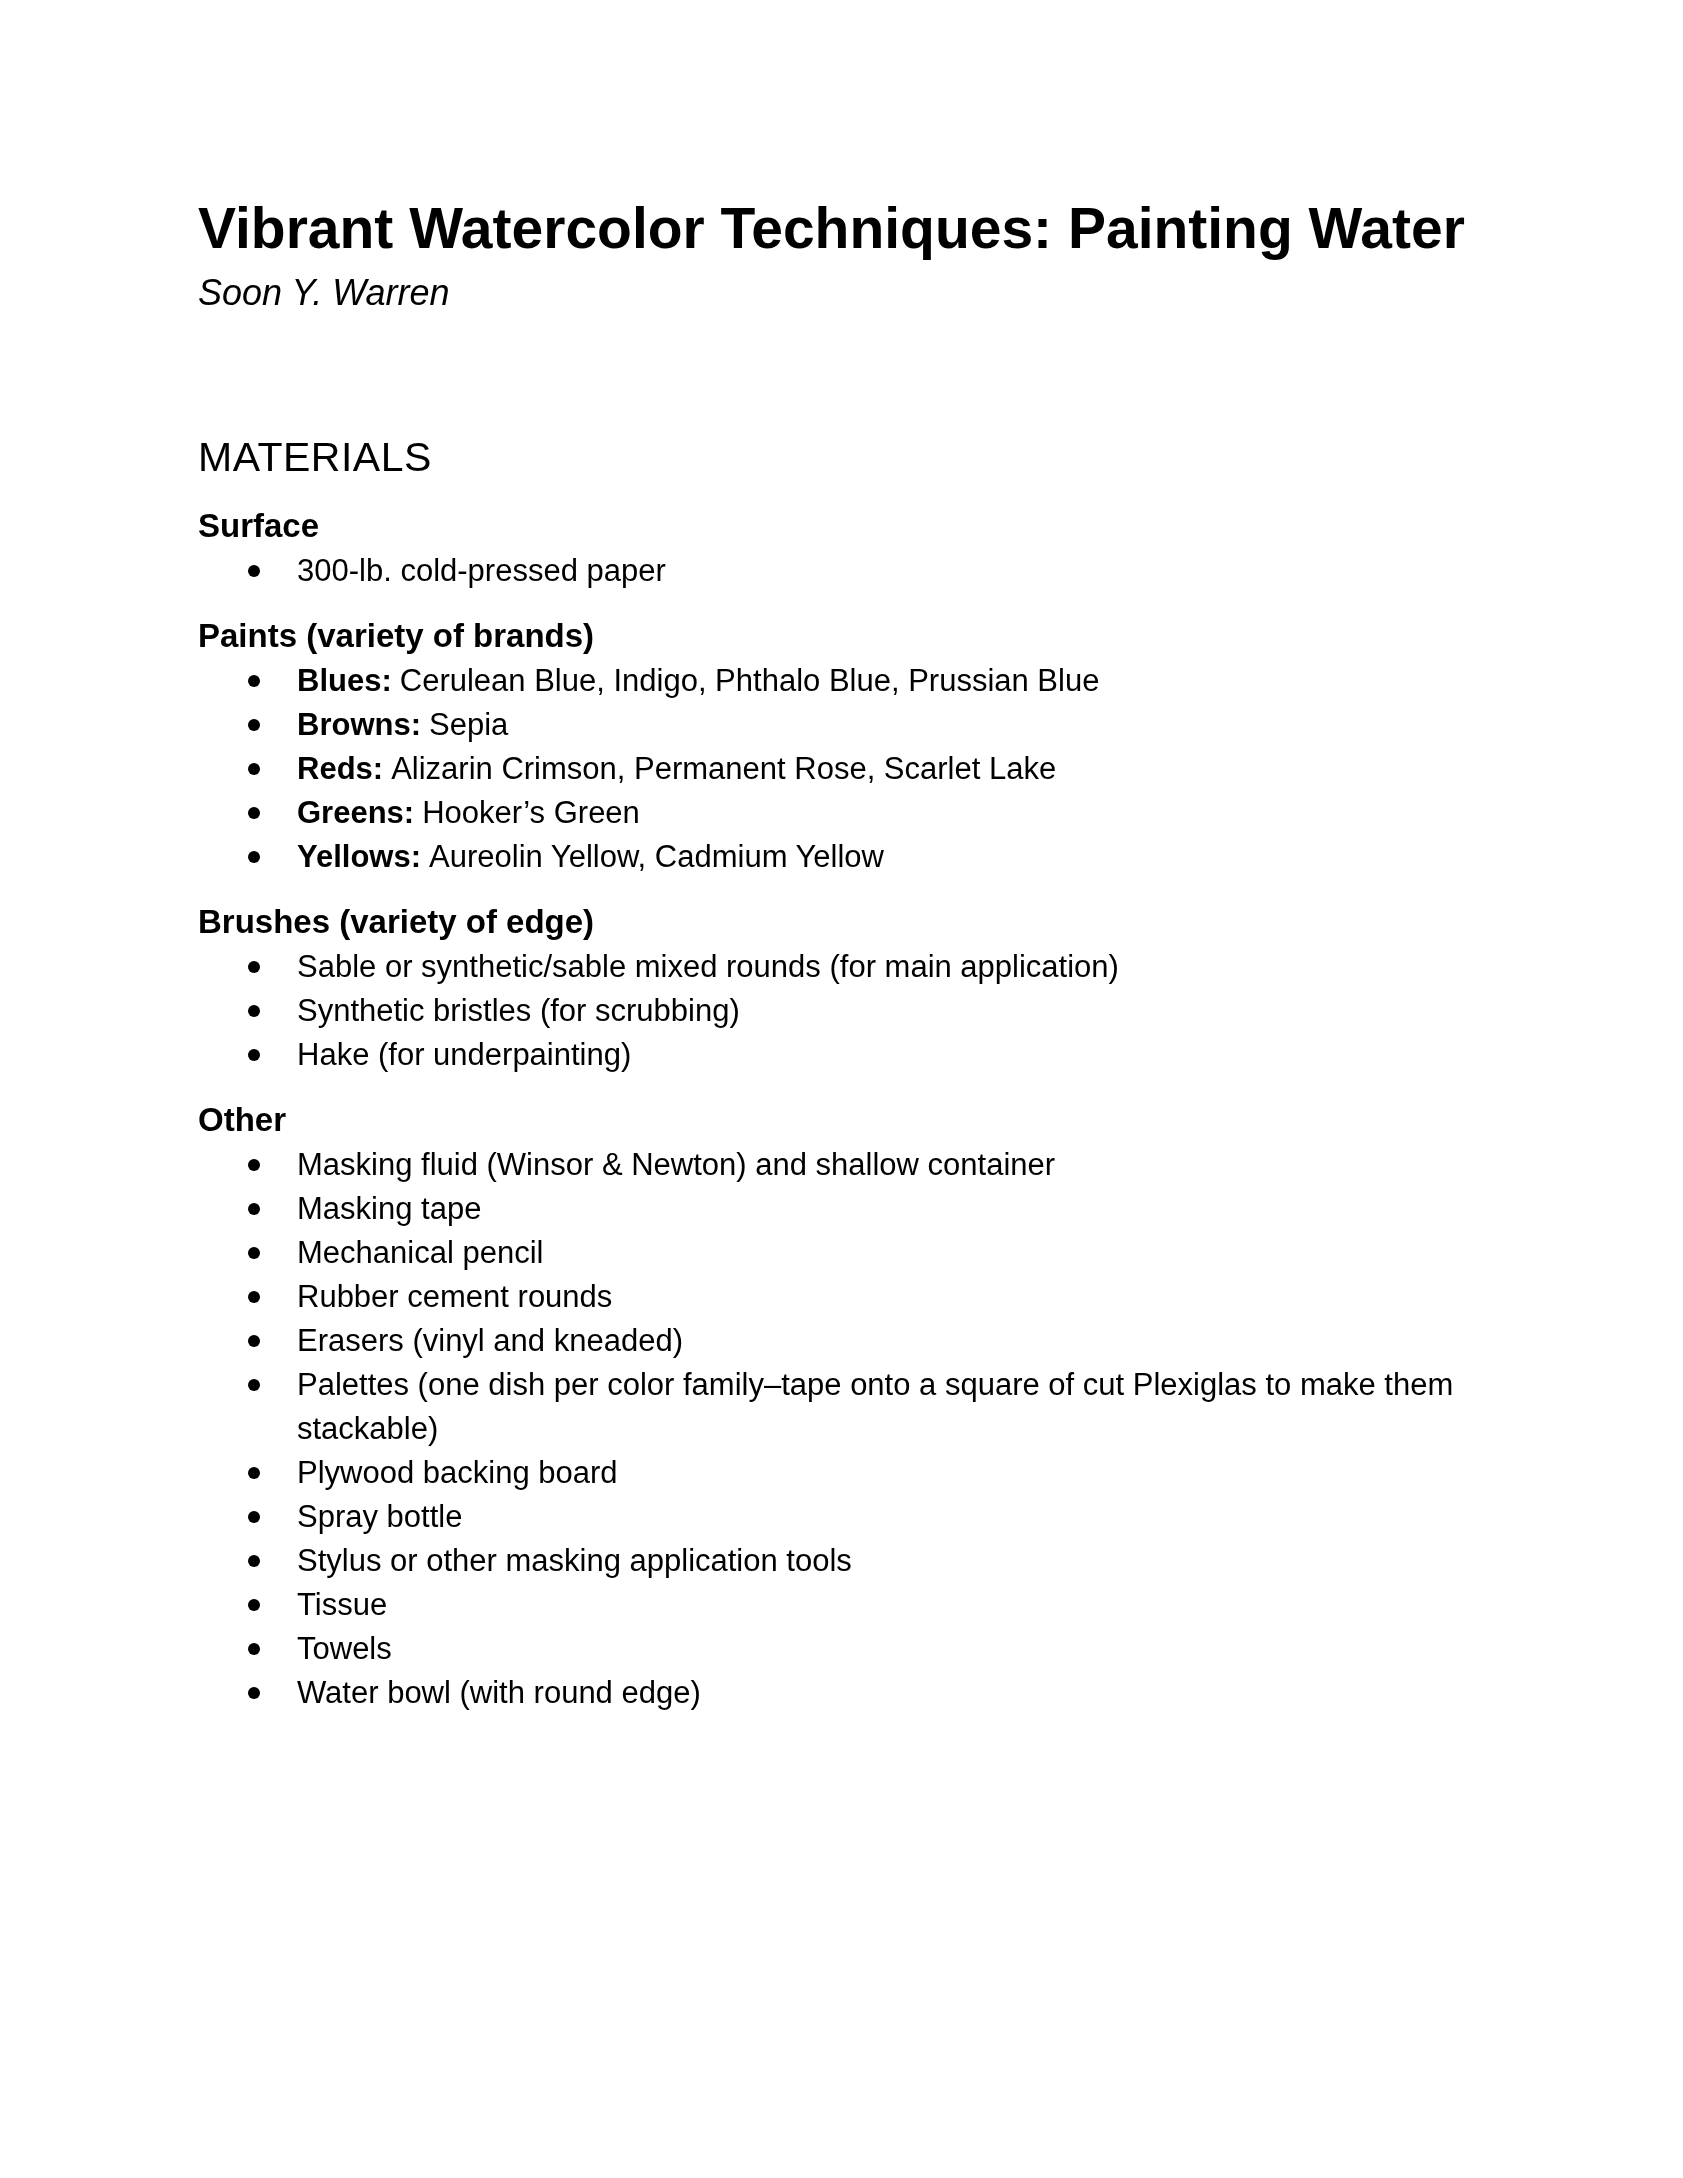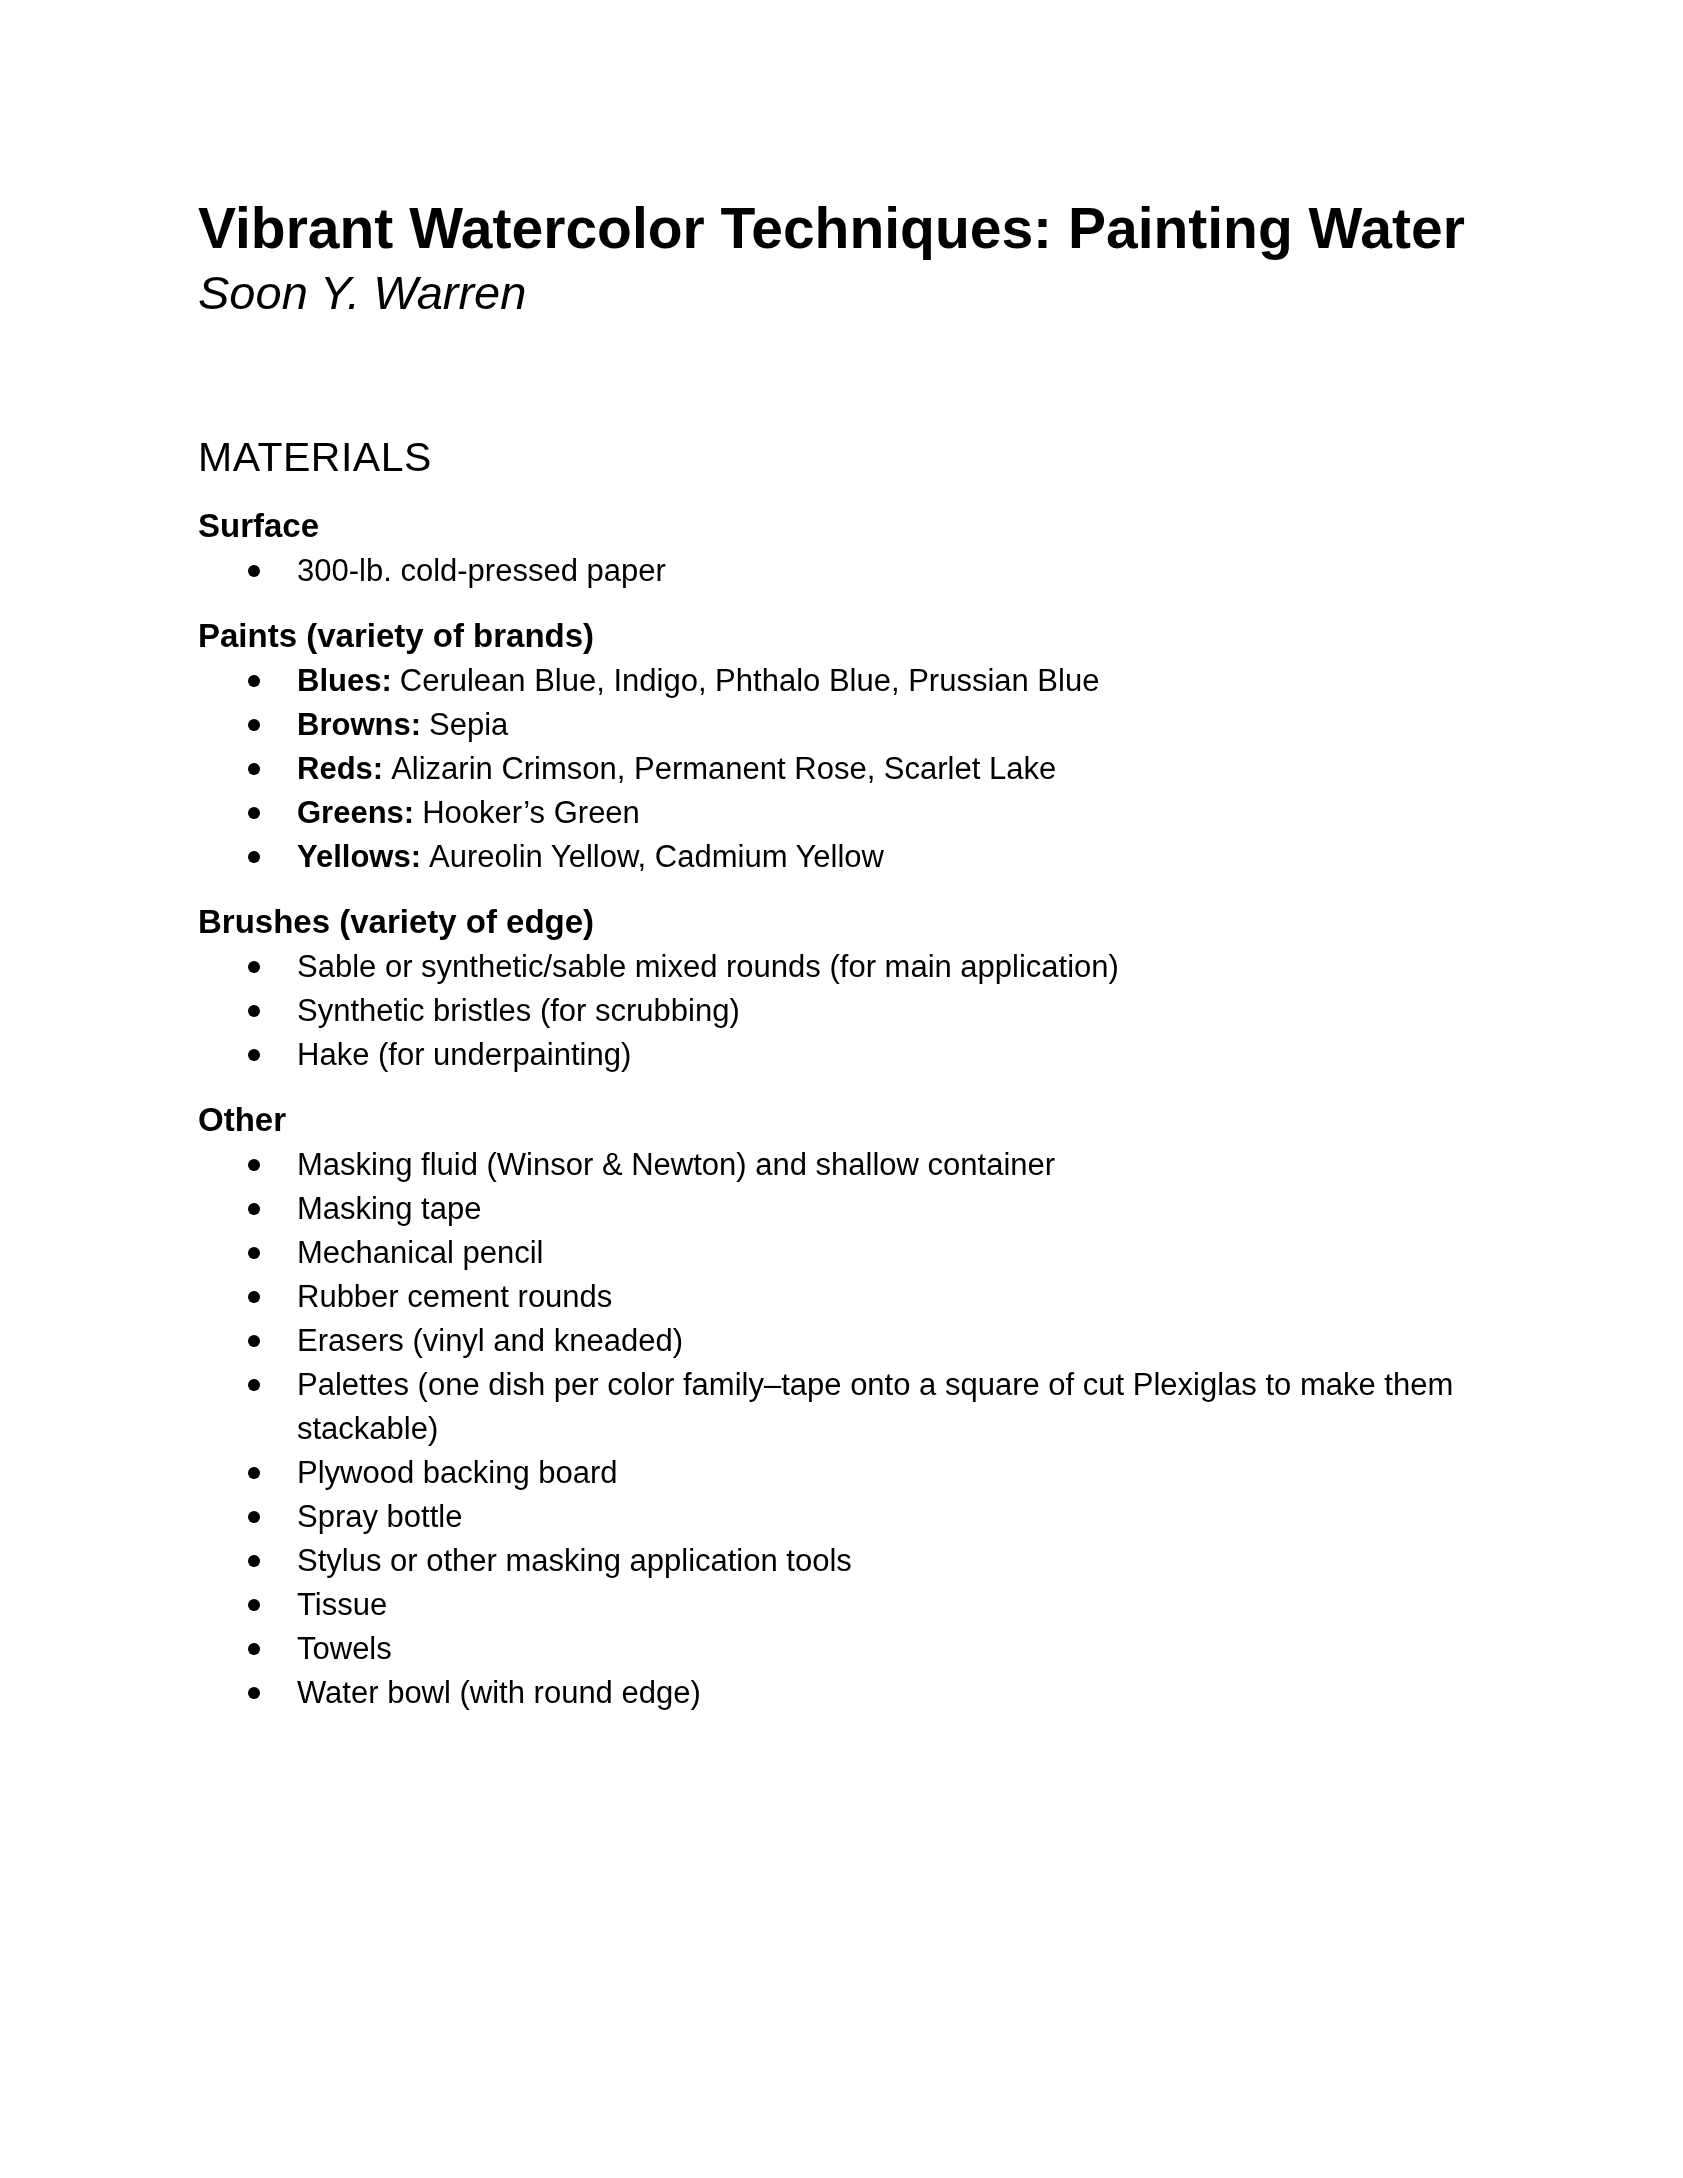--- a/index.html
+++ b/index.html
@@ -24,21 +24,21 @@
   }
   .doc-title {
     margin: 0;
     font-size: 57px;
     line-height: 69px;
     font-weight: 700;
     letter-spacing: 0;
   }
   .doc-author {
     margin-top: 6px;
-    font-size: 47px;
+    font-size: 36px;
     line-height: 48px;
     font-style: italic;
     font-weight: 400;
   }
   .materials-heading {
     margin: 115px 0 13px 0;
     font-size: 41px;
     line-height: 51px;
     font-weight: 400;
     letter-spacing: 0.5px;

